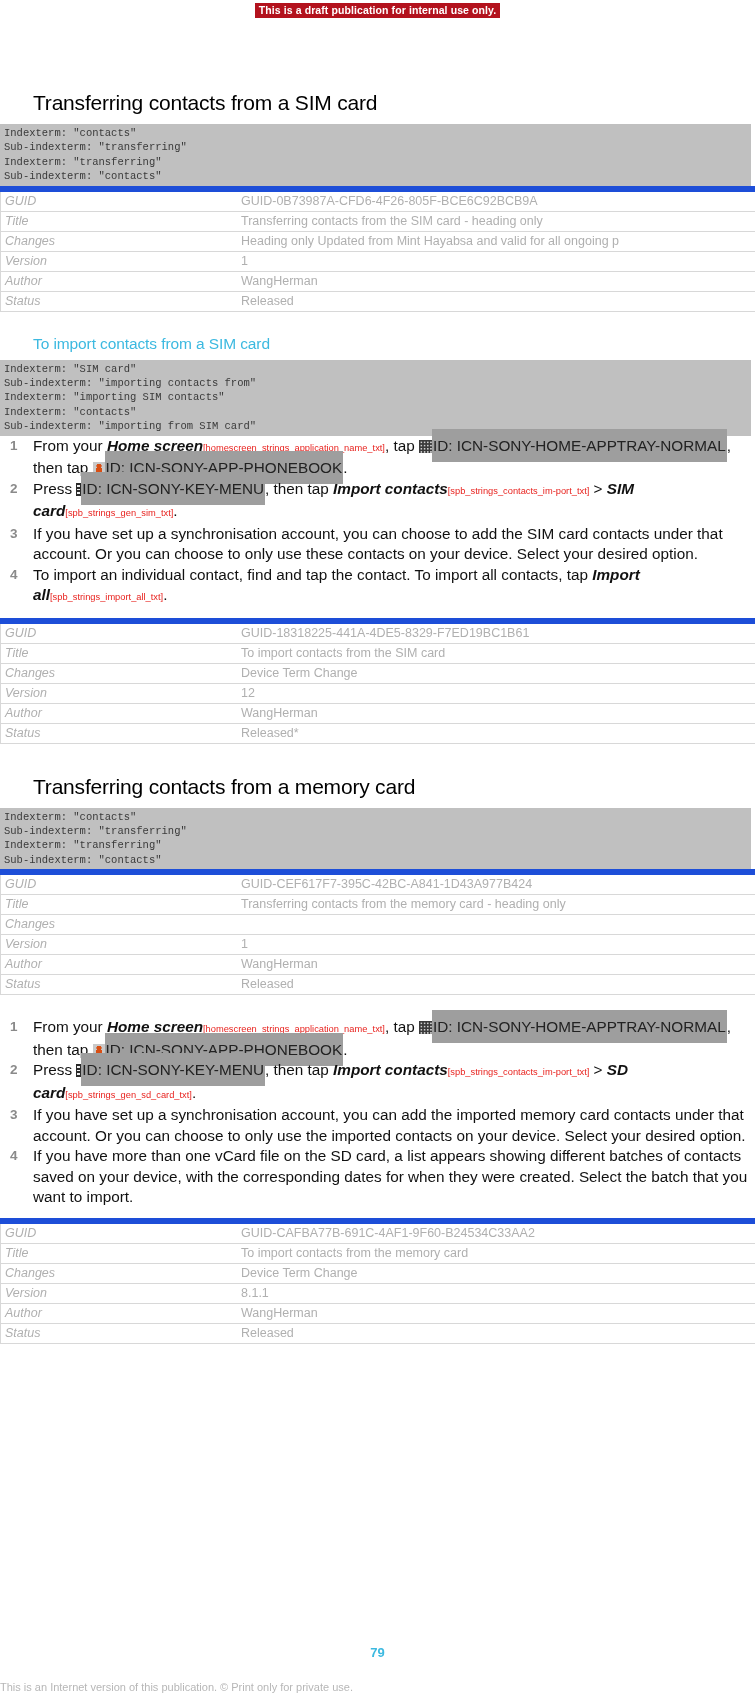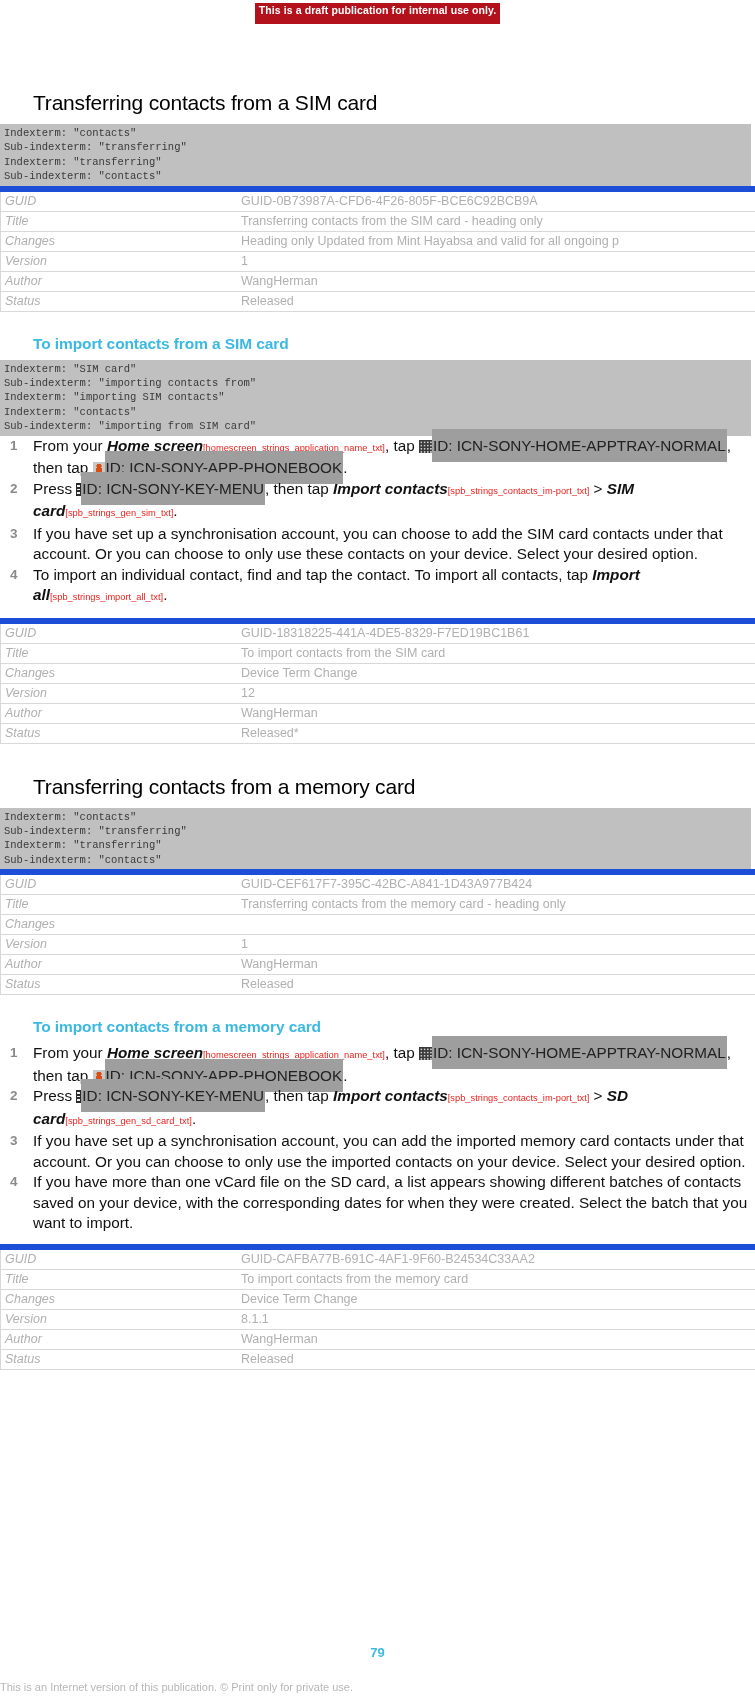--- a/index.html
+++ b/index.html
@@ -23,21 +23,21 @@
     width: 755px;
     text-align: center;
   }
   .draft-banner {
     display: inline-block;
     background: #b3121d;
     color: #ffffff;
     font-size: 10.5px;
     font-weight: bold;
     letter-spacing: 0.1px;
-    padding: 1px 4px 8px 4px;
+    padding: 1px 4px 2px 4px;
     line-height: 12px;
   }
 
   
   .page {
     position: absolute;
     top: 90px;
     left: 0;
     width: 755px;
   }
@@ -48,21 +48,21 @@
   h1.sec-title {
     font-size: 21px;
     font-weight: normal;
     color: #000000;
     margin: 0 0 8px 33px;
     letter-spacing: -0.2px;
     line-height: 26px;
   }
   h2.sub-title {
     font-size: 15.5px;
-    font-weight: bold;
+    font-weight: normal;
     color: #3cb9e0;
     margin: 0 0 7px 33px;
     letter-spacing: -0.1px;
     line-height: 19px;
   }
 
   
   .indexblock {
     background: #c0c0c0;
     color: #3a3a3a;
@@ -338,21 +338,20 @@
     </tr>
     <tr>
       <td class="k">Status</td>
       <td class="v">Released</td>
     </tr>
   </tbody>
       </table>
 
   <div class="spacer-md"></div>
 
-  <h2 class="sub-title">To import contacts from a memory card</h2>
 
   <ol class="proc">
     <li>
       <span class="num">1</span>
       <span>From your </span><span class="b">Home screen</span><span class="strid">[homescreen_strings_application_name_txt]</span><span>, tap </span><span class="icn icn-apptray"></span><span class="hl">ID: ICN-SONY-HOME-APPTRAY-NORMAL</span><span>, then tap </span><span class="icn icn-phonebook"></span><span class="hl">ID: ICN-SONY-APP-PHONEBOOK</span><span>.</span>
     </li>
     <li>
       <span class="num">2</span>
       <span>Press </span><span class="icn icn-keymenu"></span><span class="hl">ID: ICN-SONY-KEY-MENU</span><span>, then tap </span><span class="b">Import contacts</span><span class="strid">[spb_strings_contacts_im-port_txt]</span><span> &gt; </span><span class="b">SD card</span><span class="strid">[spb_strings_gen_sd_card_txt]</span><span>.</span>
     </li>

